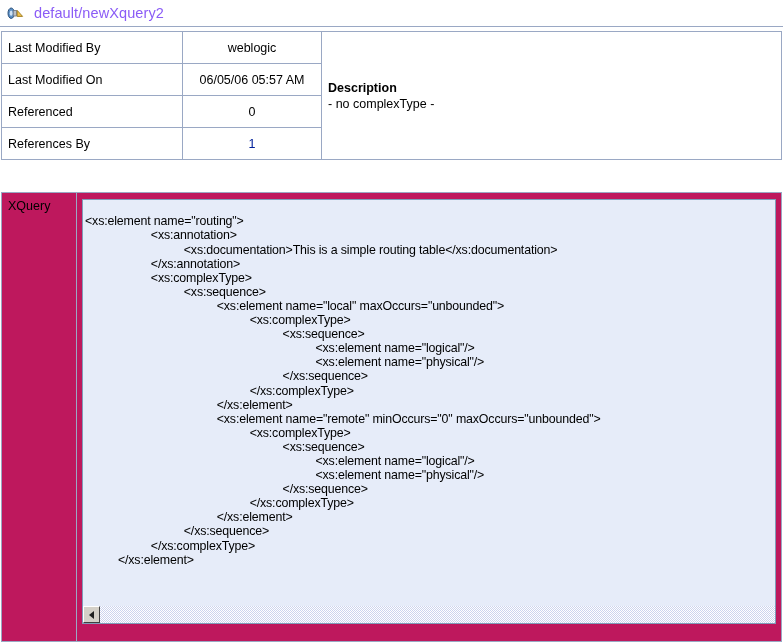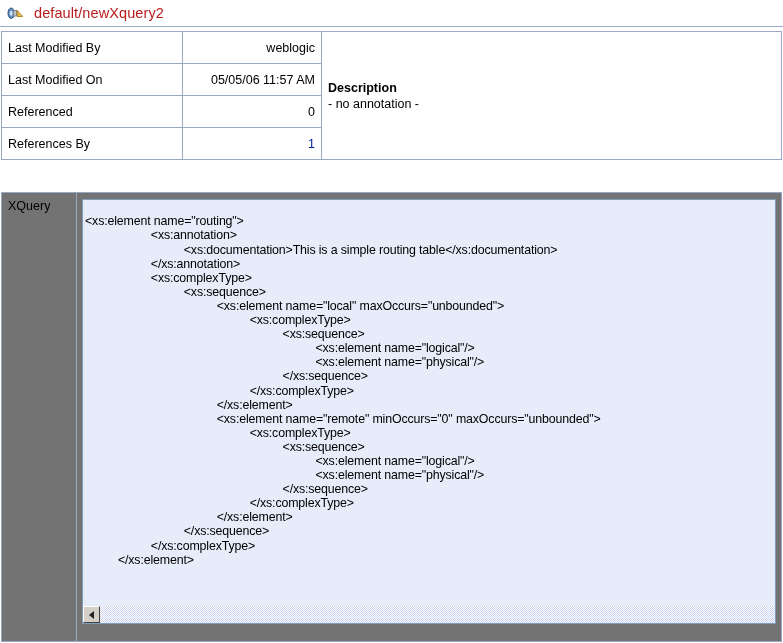--- a/index.html
+++ b/index.html
@@ -29,21 +29,21 @@
   #title-icon {
     width: 17px;
     height: 15px;
     position: relative;
     margin-right: 10px;
     flex: 0 0 auto;
   }
   #title-text {
     font-size: 14.5px;
     letter-spacing: 0.1px;
-    color: #b91c1c;
+    color: #8b5cf6;
     white-space: nowrap;
   }
 
   
   #info-wrap {
     margin-top: 4px;
     padding: 0 1px 0 1px;
   }
   table.info {
     border-collapse: collapse;
@@ -52,21 +52,21 @@
   }
   table.info td {
     border: 1px solid #9aa8c4;
     height: 31px;
     font-size: 12.5px;
     padding: 0 6px;
     vertical-align: middle;
     background: #ffffff;
   }
   td.lbl   { width: 168px; text-align: left; }
-  td.val   { width: 126px; text-align: right; }
+  td.val   { width: 126px; text-align: center; }
   td.desc  {
     text-align: left;
     vertical-align: top;
     padding-top: 5px;
     border-left: 1px solid #9aa8c4;
     border-top: 1px solid #9aa8c4;
     border-right: 1px solid #9aa8c4;
     border-bottom: 1px solid #9aa8c4;
   }
   .desc-title {
@@ -94,21 +94,21 @@
   }
   table.xq {
     border-collapse: collapse;
     width: 781px;
     height: 450px;
     table-layout: fixed;
   }
   table.xq td {
     border: 1px solid #9aa8c4;
     vertical-align: top;
-    background: #737373;
+    background: #be185d;
   }
   td.xq-label {
     width: 68px;
     padding: 6px 0 0 6px;
     font-size: 12.5px;
   }
   td.xq-body {
     padding: 6px 5px 5px 5px;
     position: relative;
   }
@@ -185,26 +185,26 @@
 </div>
 
 <div id="info-wrap">
   <table class="info">
     <tbody>
         <tr>
       <td class="lbl">Last Modified By</td>
       <td class="val">weblogic</td>
       <td class="desc" rowspan="4">
         <span class="desc-title">Description</span>
-        <span class="desc-body">- no annotation -</span>
+        <span class="desc-body">- no complexType -</span>
       </td>
     </tr>
     <tr>
       <td class="lbl">Last Modified On</td>
-      <td class="val">05/05/06 11:57 AM</td>
+      <td class="val">06/05/06 05:57 AM</td>
     </tr>
     <tr>
       <td class="lbl">Referenced</td>
       <td class="val">0</td>
     </tr>
     <tr>
       <td class="lbl">References By</td>
       <td class="val"><a class="reflink" href="#">1</a></td>
     </tr>
   </tbody>

